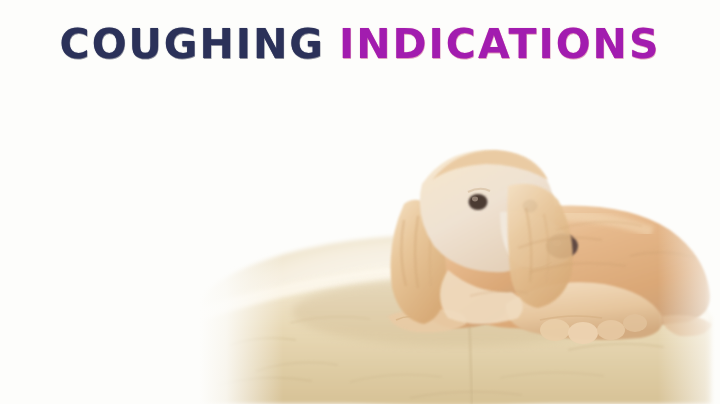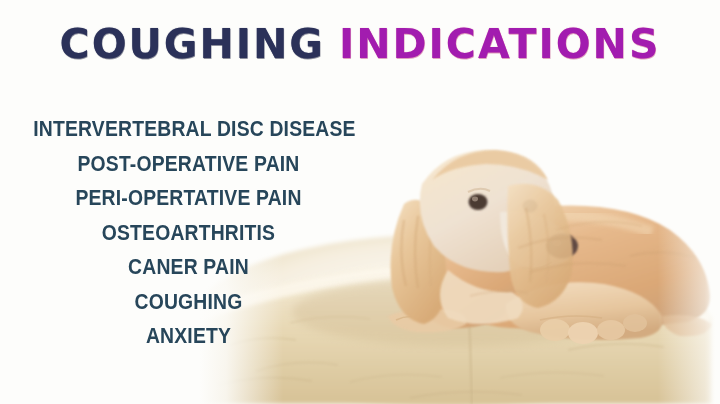--- a/index.html
+++ b/index.html
@@ -210,23 +210,14 @@
 
       <rect x="0" y="0" width="520" height="324" fill="none"></rect>
     </svg>
     <div class="photo-fade"></div>
   </div>
 
   <div class="title-wrap">
     <span class="title-word title-a">COUGHING</span><span class="title-word title-b">INDICATIONS</span>
   </div>
 
-  <div class="list">
-    <div class="list-item">INTERVERTEBRAL DISC DISEASE</div>
-    <div class="list-item">POST-OPERATIVE PAIN</div>
-    <div class="list-item">PERI-OPERTATIVE PAIN</div>
-    <div class="list-item">OSTEOARTHRITIS</div>
-    <div class="list-item">CANER PAIN</div>
-    <div class="list-item">COUGHING</div>
-    <div class="list-item">ANXIETY</div>
-  </div>
 
 </div>
 
 </body></html>

